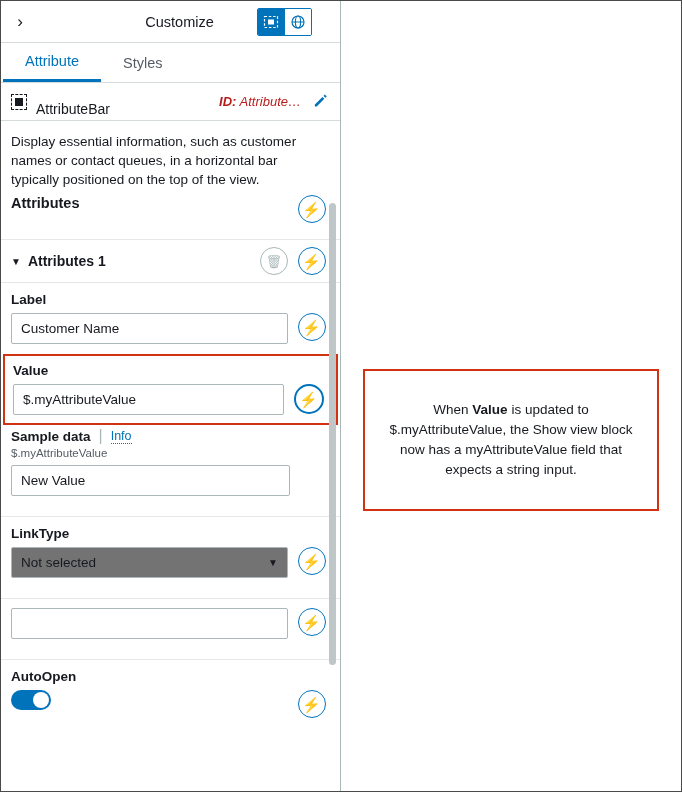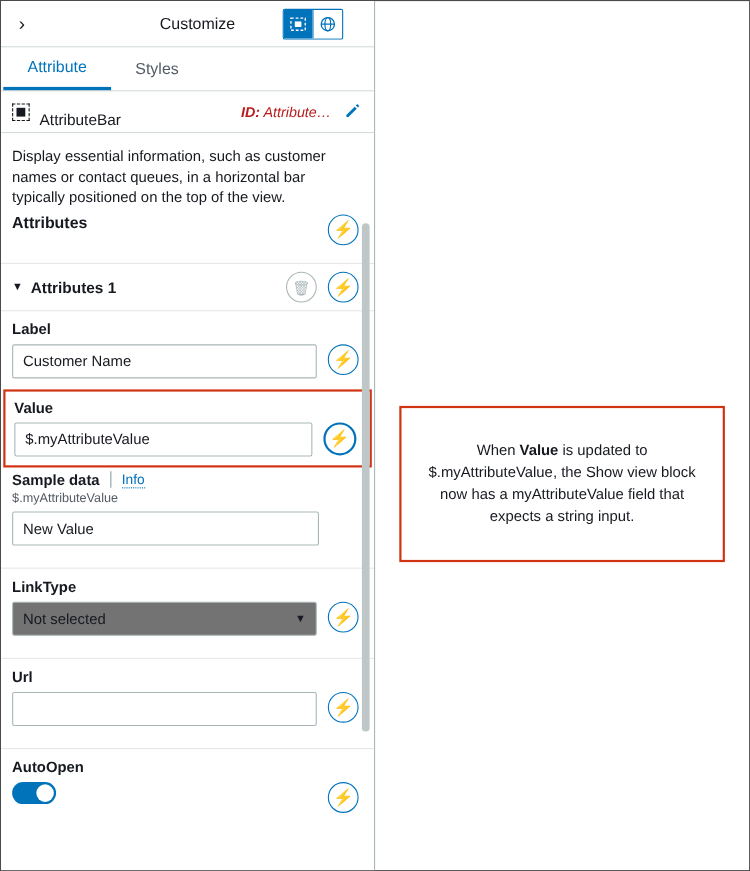--- a/index.html
+++ b/index.html
@@ -497,21 +497,20 @@
             <span>Not selected</span>
             <span class="arrow">▼</span>
           </div>
           <div class="flash">⚡</div>
         </div>
       </div>
 
       <div class="divider-line"></div>
 
       <div class="field">
-        <div class="flabel">Url</div>
         <div class="field-row">
           <div class="input placeholder" title=""></div>
           <div class="flash">⚡</div>
         </div>
       </div>
 
       <div class="divider-line"></div>
 
       <div class="field">
         <div class="flabel">AutoOpen</div>

